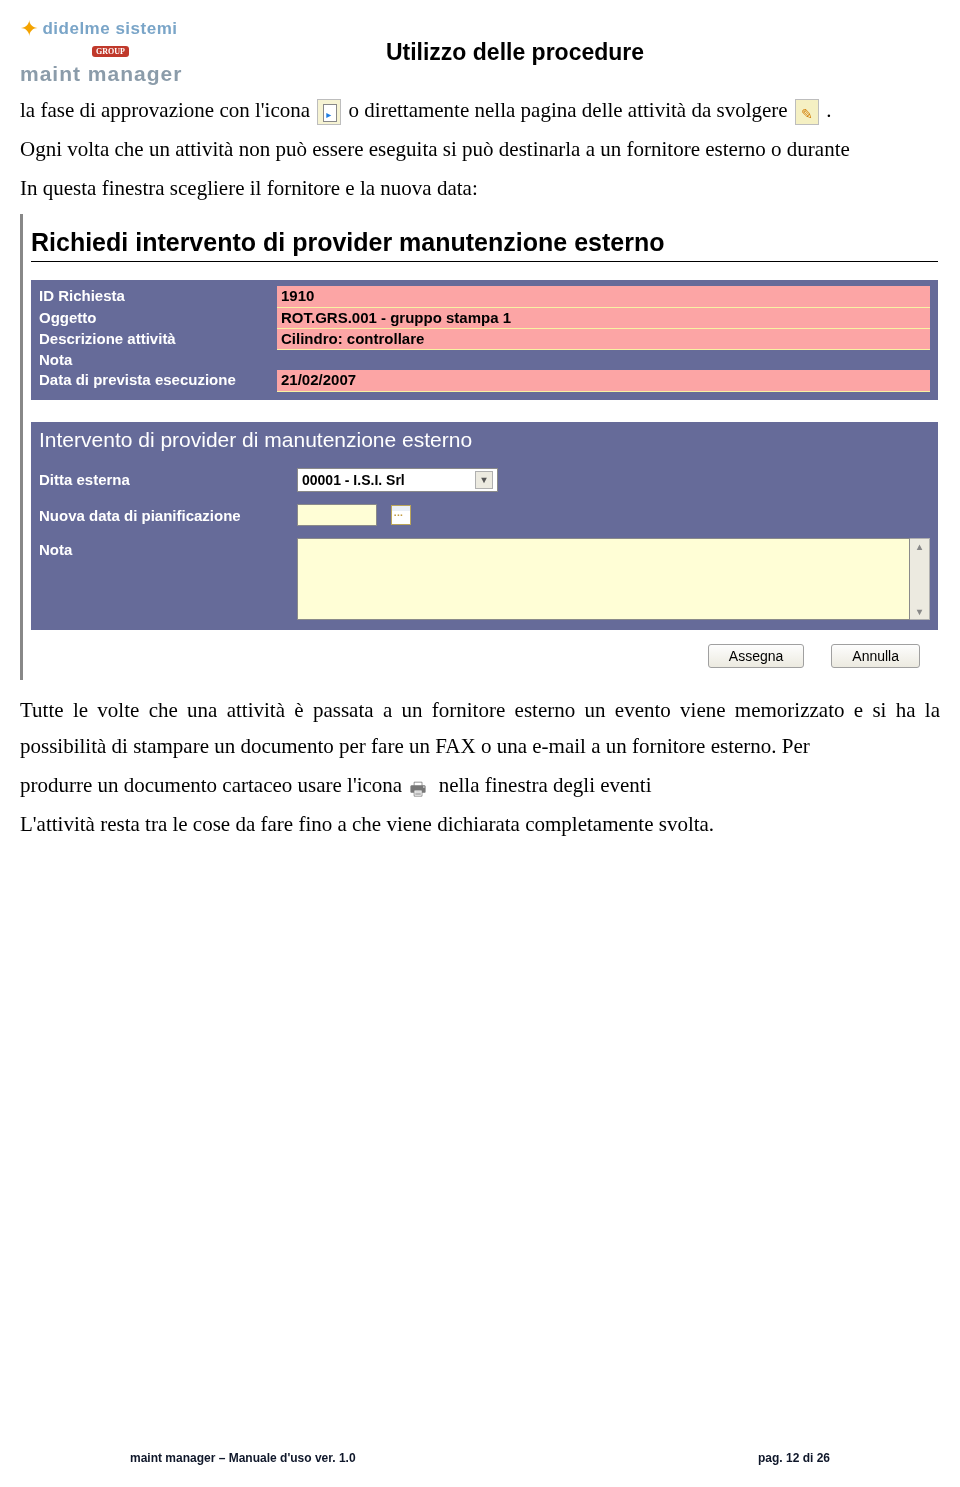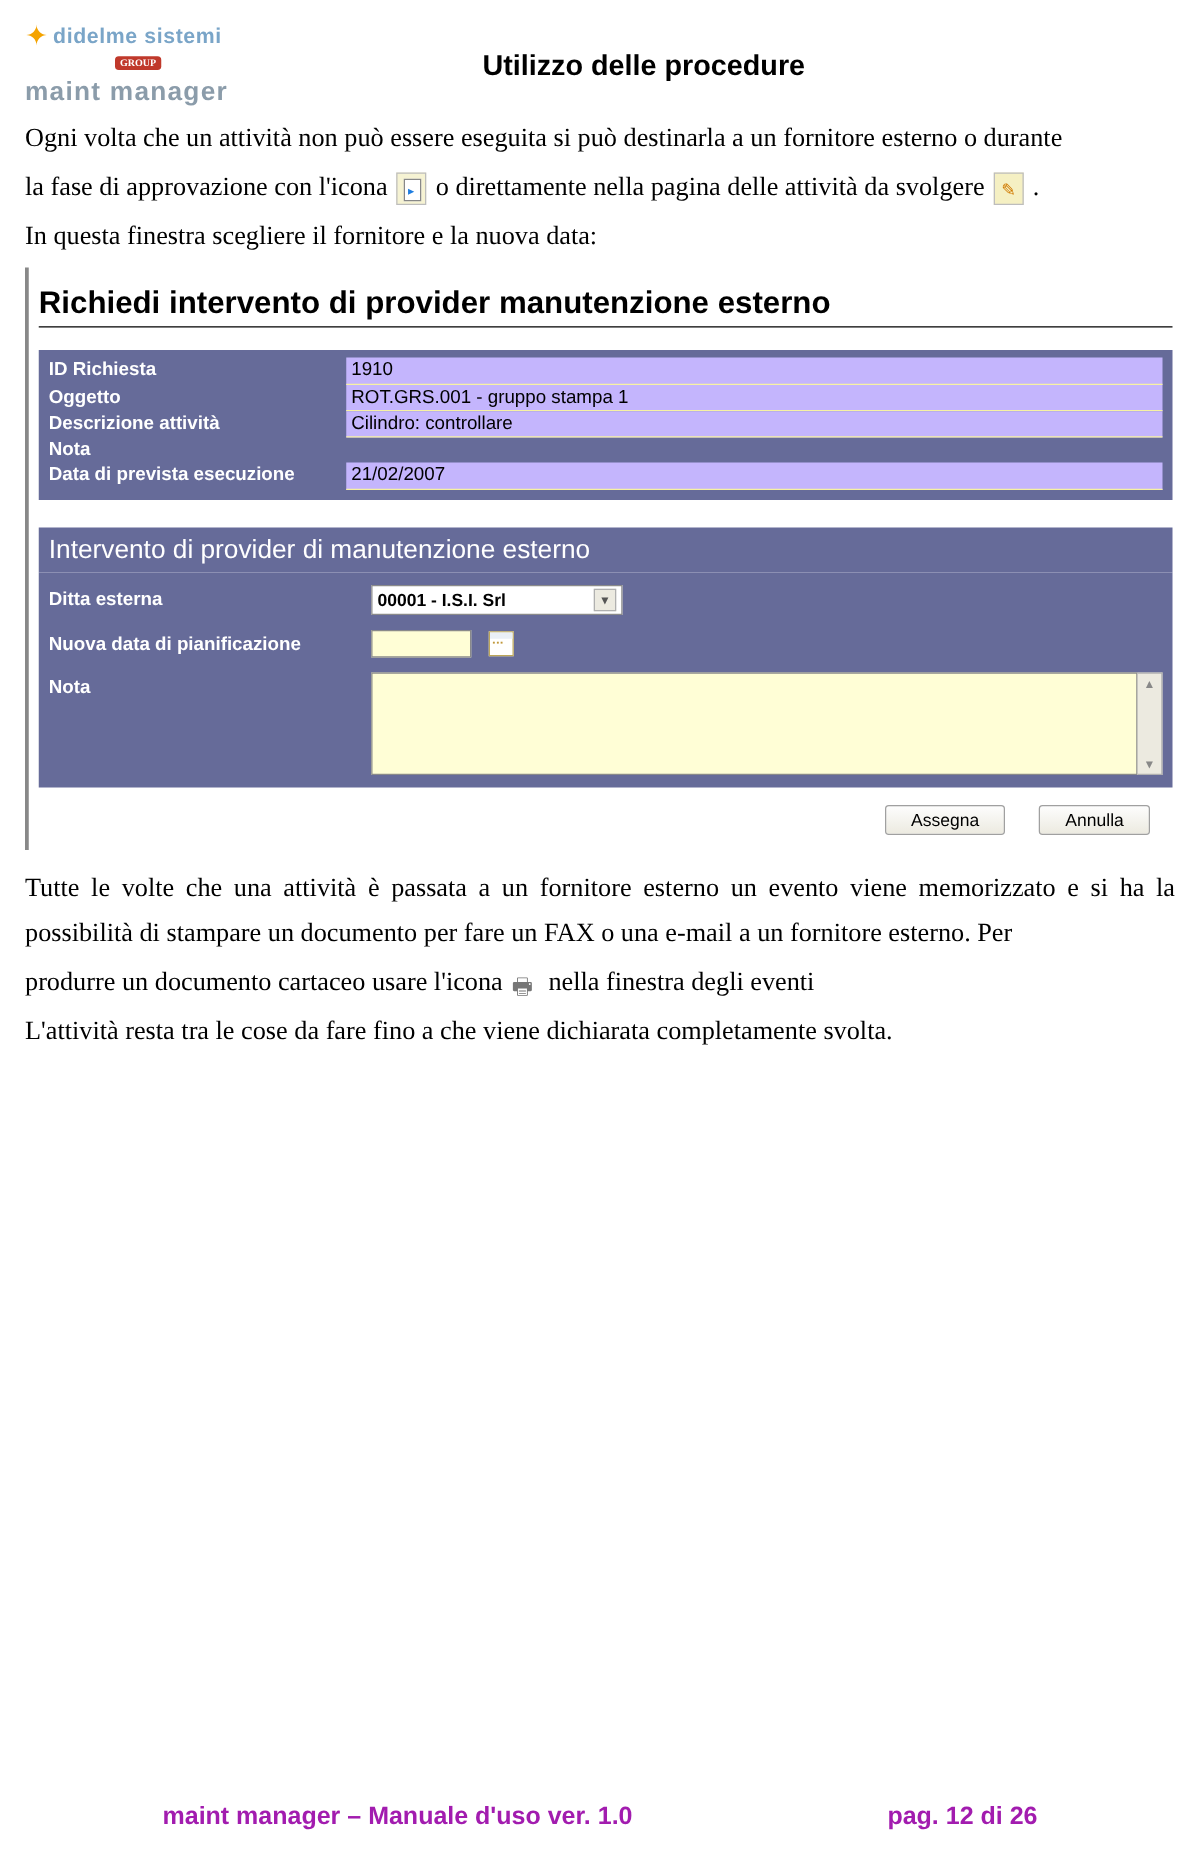--- a/index.html
+++ b/index.html
@@ -144,25 +144,25 @@
     color:#fff;
   }
   .req-row {
     display:flex;
     font-size:15px;
     font-weight:bold;
     line-height:1.35;
   }
   .req-label { width:238px; flex:0 0 238px; }
   .req-value {
-    background:#c4b5fd;
+    background:#fca5a5;
     color:#000;
     padding:0 4px;
     flex:1;
-    font-weight:normal;
+    font-weight:bold;
     border-bottom:1px solid #f7f2a3;
   }
   .section-title {
     font-size:21px;
     color:#fff;
     background:#666b99;
     padding:6px 8px;
     margin-top:22px;
     font-weight:normal;
   }
@@ -260,50 +260,50 @@
 
   .footer {
     position:absolute;
     bottom:22px;
     left:0; right:0;
     display:flex;
     justify-content:space-between;
     padding:0 130px;
     font-family: Arial, sans-serif;
     font-weight:bold;
-    font-size:20px;
-    color:#a21caf;
+    font-size:12px;
+    color:#0f172a;
   }
 </style>
 </head>
 <body>
 
 <div class="page">
 
   <div class="header-row">
     <div class="logo-block">
       <div class="logo-top">
         <span class="logo-swirl">✦</span>
         <span class="logo-text">didelme sistemi</span>
       </div>
       <span class="logo-group" style="background:#c0392b;">GROUP</span>
       <div class="logo-sub">maint manager</div>
     </div>
     <div class="doc-title">Utilizzo delle procedure</div>
   </div>
 
   <div class="body-text">
-    <p>Ogni volta che un attività non può essere eseguita si può destinarla a un fornitore esterno o durante</p>
     <p>
       <span>la fase di approvazione con l'icona </span>
       <span class="inline-icon file"></span>
       <span> o direttamente nella pagina delle attività da svolgere</span>
       <span class="inline-icon tool"></span>
       <span>.</span>
     </p>
+    <p>Ogni volta che un attività non può essere eseguita si può destinarla a un fornitore esterno o durante</p>
     <p>In questa finestra scegliere il fornitore e la nuova data:</p>
   </div>
 
   <div class="form-window">
     <div class="form-inner">
       <div class="form-title">Richiedi intervento di provider manutenzione esterno</div>
       <hr class="hr">
 
       <div class="req-block">
         <div class="req-row">

